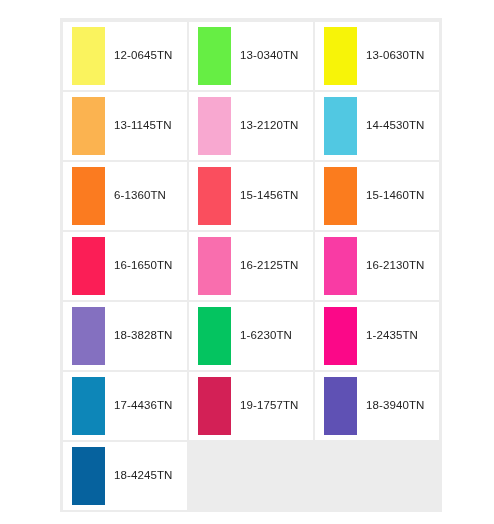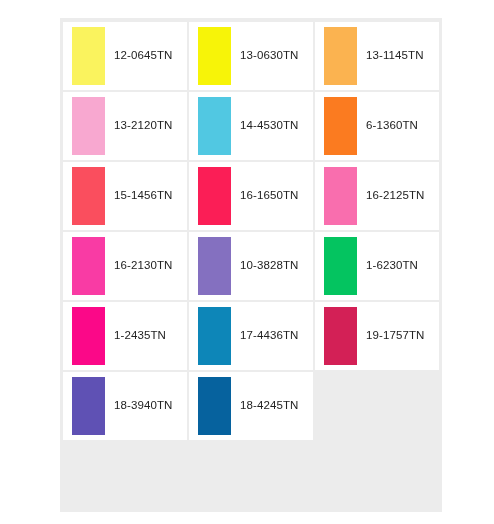--- a/index.html
+++ b/index.html
@@ -66,20 +66,24 @@
 <body>
 
 <div class="page">
   <div class="palette-panel">
     <div class="swatch-grid">
         <div class="swatch-card">
           <div class="swatch-chip" style="background: rgb(250, 243, 94);"></div>
           <span class="swatch-code">12-0645TN</span>
         </div>
         <div class="swatch-card">
+          <div class="swatch-chip" style="background: rgb(102, 238, 68);"></div>
+          <span class="swatch-code">13-0340TN</span>
+        </div>
+        <div class="swatch-card">
           <div class="swatch-chip" style="background: rgb(247, 244, 8);"></div>
           <span class="swatch-code">13-0630TN</span>
         </div>
         <div class="swatch-card">
           <div class="swatch-chip" style="background: rgb(251, 179, 80);"></div>
           <span class="swatch-code">13-1145TN</span>
         </div>
         <div class="swatch-card">
           <div class="swatch-chip" style="background: rgb(248, 168, 208);"></div>
           <span class="swatch-code">13-2120TN</span>
@@ -90,34 +94,38 @@
         </div>
         <div class="swatch-card">
           <div class="swatch-chip" style="background: rgb(251, 123, 32);"></div>
           <span class="swatch-code">6-1360TN</span>
         </div>
         <div class="swatch-card">
           <div class="swatch-chip" style="background: rgb(250, 78, 94);"></div>
           <span class="swatch-code">15-1456TN</span>
         </div>
         <div class="swatch-card">
+          <div class="swatch-chip" style="background: rgb(251, 124, 30);"></div>
+          <span class="swatch-code">15-1460TN</span>
+        </div>
+        <div class="swatch-card">
           <div class="swatch-chip" style="background: rgb(251, 30, 86);"></div>
           <span class="swatch-code">16-1650TN</span>
         </div>
         <div class="swatch-card">
           <div class="swatch-chip" style="background: rgb(249, 110, 174);"></div>
           <span class="swatch-code">16-2125TN</span>
         </div>
         <div class="swatch-card">
           <div class="swatch-chip" style="background: rgb(249, 59, 164);"></div>
           <span class="swatch-code">16-2130TN</span>
         </div>
         <div class="swatch-card">
           <div class="swatch-chip" style="background: rgb(132, 112, 192);"></div>
-          <span class="swatch-code">10-3828TN</span>
+          <span class="swatch-code">18-3828TN</span>
         </div>
         <div class="swatch-card">
           <div class="swatch-chip" style="background: rgb(4, 196, 96);"></div>
           <span class="swatch-code">1-6230TN</span>
         </div>
         <div class="swatch-card">
           <div class="swatch-chip" style="background: rgb(251, 8, 136);"></div>
           <span class="swatch-code">1-2435TN</span>
         </div>
         <div class="swatch-card">

